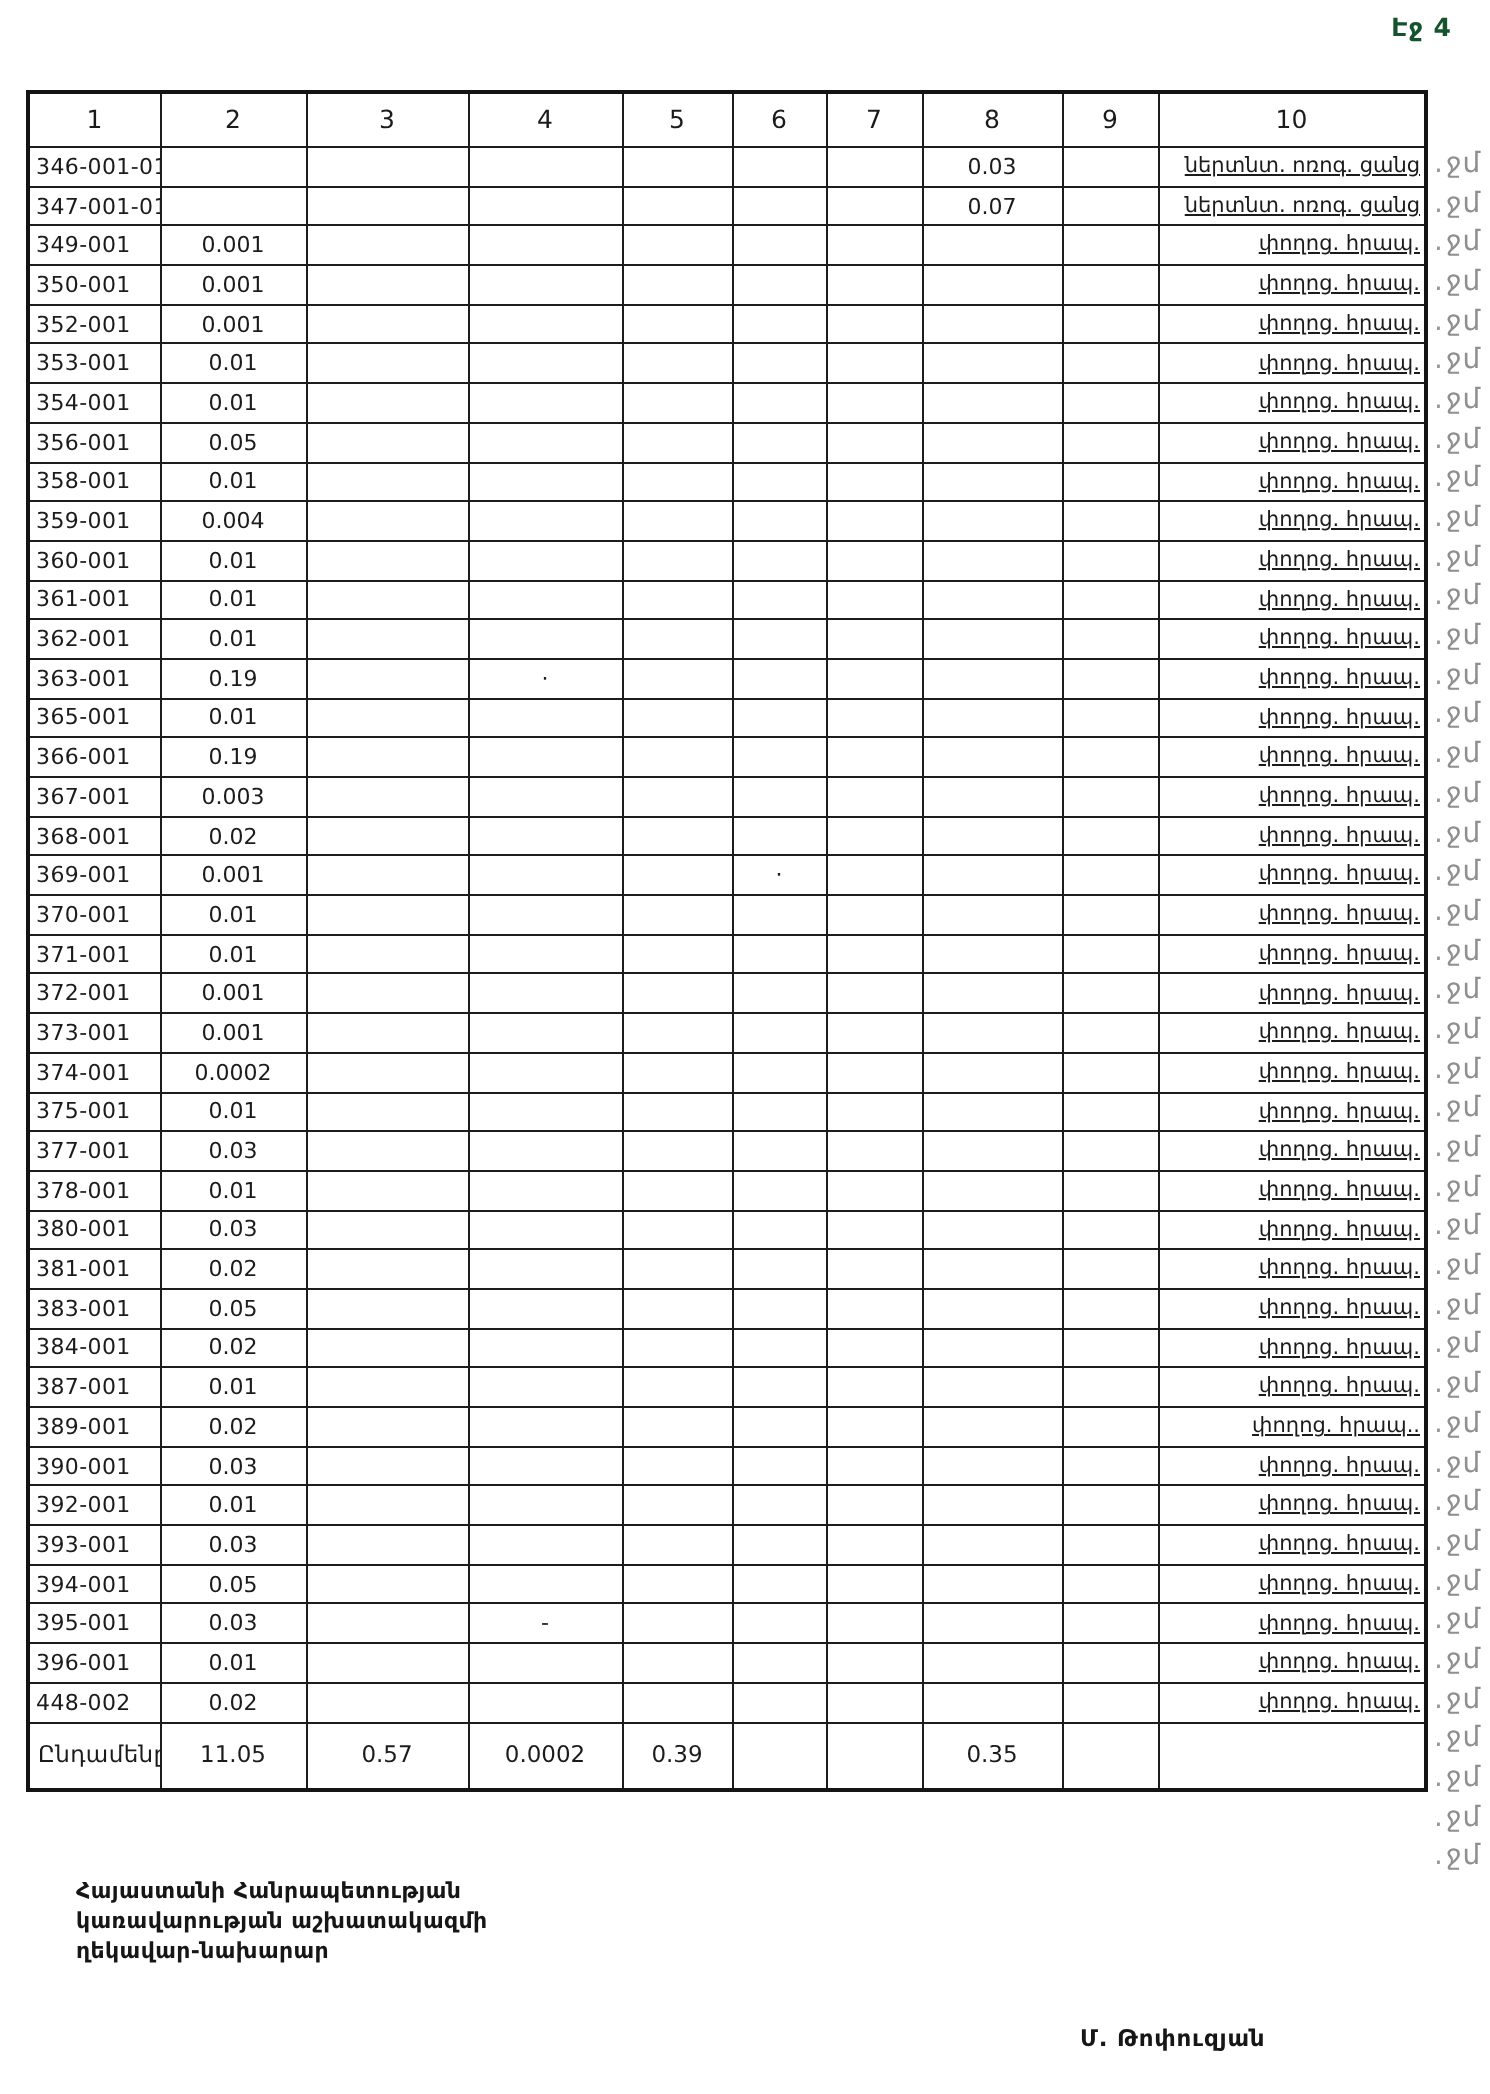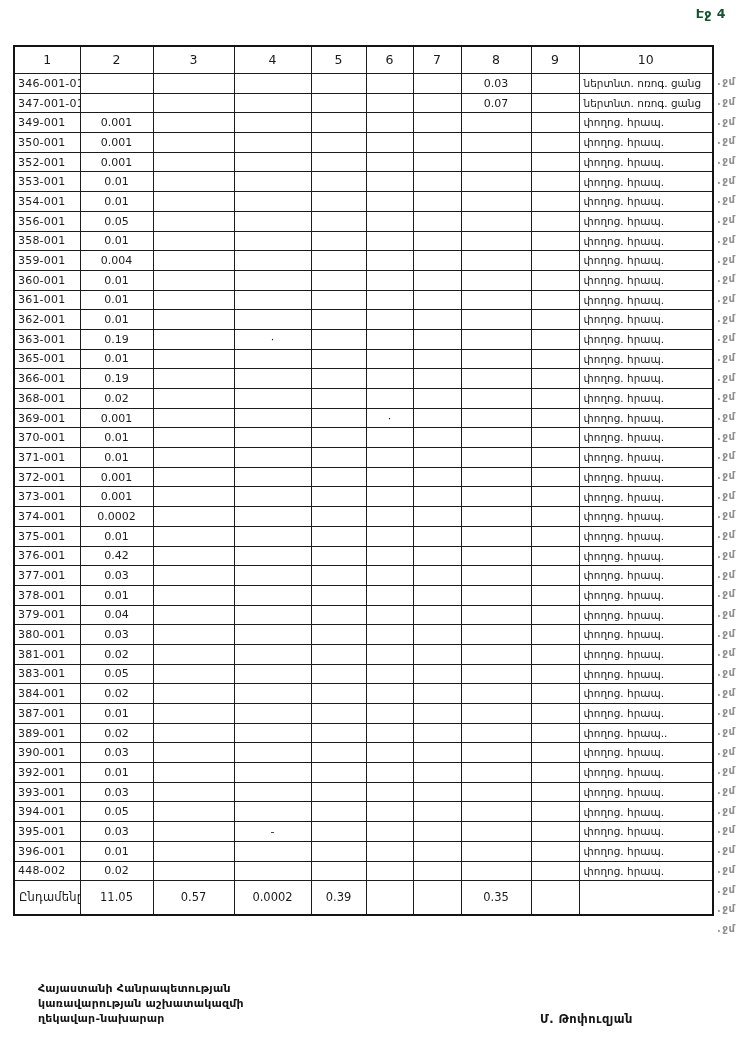--- a/index.html
+++ b/index.html
@@ -34,40 +34,39 @@
   }
   .grid thead th {
     height: 26px;
     font-size: 12.5px; font-weight: normal;
     text-align: center; vertical-align: middle;
   }
   .grid tbody tr { height: 19.7px; }
   .grid td.c0 { text-align: left; padding-left: 3px; letter-spacing: 0.2px; }
   .grid td.c1, .grid td.c2, .grid td.c3, .grid td.c4,
   .grid td.c5, .grid td.c6, .grid td.c7, .grid td.c8 { text-align: center; }
-  .grid td.c9 { text-align: left; padding-left: 4px; font-size: 10.5px; }
+  .grid td.c9 { text-align: right; padding-left: 4px; font-size: 10.5px; text-decoration: underline; }
   .grid tr.total-row { height: 34px; }
   .grid tr.total-row td { font-size: 11.5px; vertical-align: middle; }
   .grid tr.total-row td.c0 { padding-left: 4px; }
 
   .margin-annotations {
     position: absolute; left: 717px; top: 72px;
     width: 28px;
   }
   .margin-annotation {
     height: 19.7px;
     display: flex; align-items: center;
-    font-size: 10px; color: #8f8f8f;
+    font-size: 14px; color: #8f8f8f;
     letter-spacing: 0.5px;
-    font-weight: bold;
   }
   .margin-annotation::before { content: "."; margin-right: 1px; color: #9a9a9a; }
 
   .footer {
-    position: absolute; left: 38px; top: 981px;
+    position: absolute; left: 38px; top: 938px;
     font-size: 11px; font-weight: bold; color: #161616;
     line-height: 15px; letter-spacing: 0.2px;
   }
   .signature {
     position: absolute; left: 540px; top: 1012px;
     font-size: 11.5px; font-weight: bold; color: #161616;
     letter-spacing: 0.4px;
   }
 </style>
 </head>
@@ -291,20 +290,32 @@
           <td class="c2"></td>
           <td class="c3"></td>
           <td class="c4"></td>
           <td class="c5"></td>
           <td class="c6"></td>
           <td class="c7"></td>
           <td class="c8"></td>
           <td class="c9">փողոց. հրապ.</td>
         </tr>
         <tr>
+          <td class="c0">367-001</td>
+          <td class="c1">0.003</td>
+          <td class="c2"></td>
+          <td class="c3"></td>
+          <td class="c4"></td>
+          <td class="c5"></td>
+          <td class="c6"></td>
+          <td class="c7"></td>
+          <td class="c8"></td>
+          <td class="c9">փողոց. հրապ.</td>
+        </tr>
+        <tr>
           <td class="c0">368-001</td>
           <td class="c1">0.02</td>
           <td class="c2"></td>
           <td class="c3"></td>
           <td class="c4"></td>
           <td class="c5"></td>
           <td class="c6"></td>
           <td class="c7"></td>
           <td class="c8"></td>
           <td class="c9">փողոց. հրապ.</td>
@@ -387,58 +398,34 @@
           <td class="c2"></td>
           <td class="c3"></td>
           <td class="c4"></td>
           <td class="c5"></td>
           <td class="c6"></td>
           <td class="c7"></td>
           <td class="c8"></td>
           <td class="c9">փողոց. հրապ.</td>
         </tr>
         <tr>
-          <td class="c0">376-001</td>
-          <td class="c1">0.42</td>
-          <td class="c2"></td>
-          <td class="c3"></td>
-          <td class="c4"></td>
-          <td class="c5"></td>
-          <td class="c6"></td>
-          <td class="c7"></td>
-          <td class="c8"></td>
-          <td class="c9">փողոց. հրապ.</td>
-        </tr>
-        <tr>
           <td class="c0">377-001</td>
           <td class="c1">0.03</td>
           <td class="c2"></td>
           <td class="c3"></td>
           <td class="c4"></td>
           <td class="c5"></td>
           <td class="c6"></td>
           <td class="c7"></td>
           <td class="c8"></td>
           <td class="c9">փողոց. հրապ.</td>
         </tr>
         <tr>
           <td class="c0">378-001</td>
           <td class="c1">0.01</td>
-          <td class="c2"></td>
-          <td class="c3"></td>
-          <td class="c4"></td>
-          <td class="c5"></td>
-          <td class="c6"></td>
-          <td class="c7"></td>
-          <td class="c8"></td>
-          <td class="c9">փողոց. հրապ.</td>
-        </tr>
-        <tr>
-          <td class="c0">379-001</td>
-          <td class="c1">0.04</td>
           <td class="c2"></td>
           <td class="c3"></td>
           <td class="c4"></td>
           <td class="c5"></td>
           <td class="c6"></td>
           <td class="c7"></td>
           <td class="c8"></td>
           <td class="c9">փողոց. հրապ.</td>
         </tr>
         <tr>

